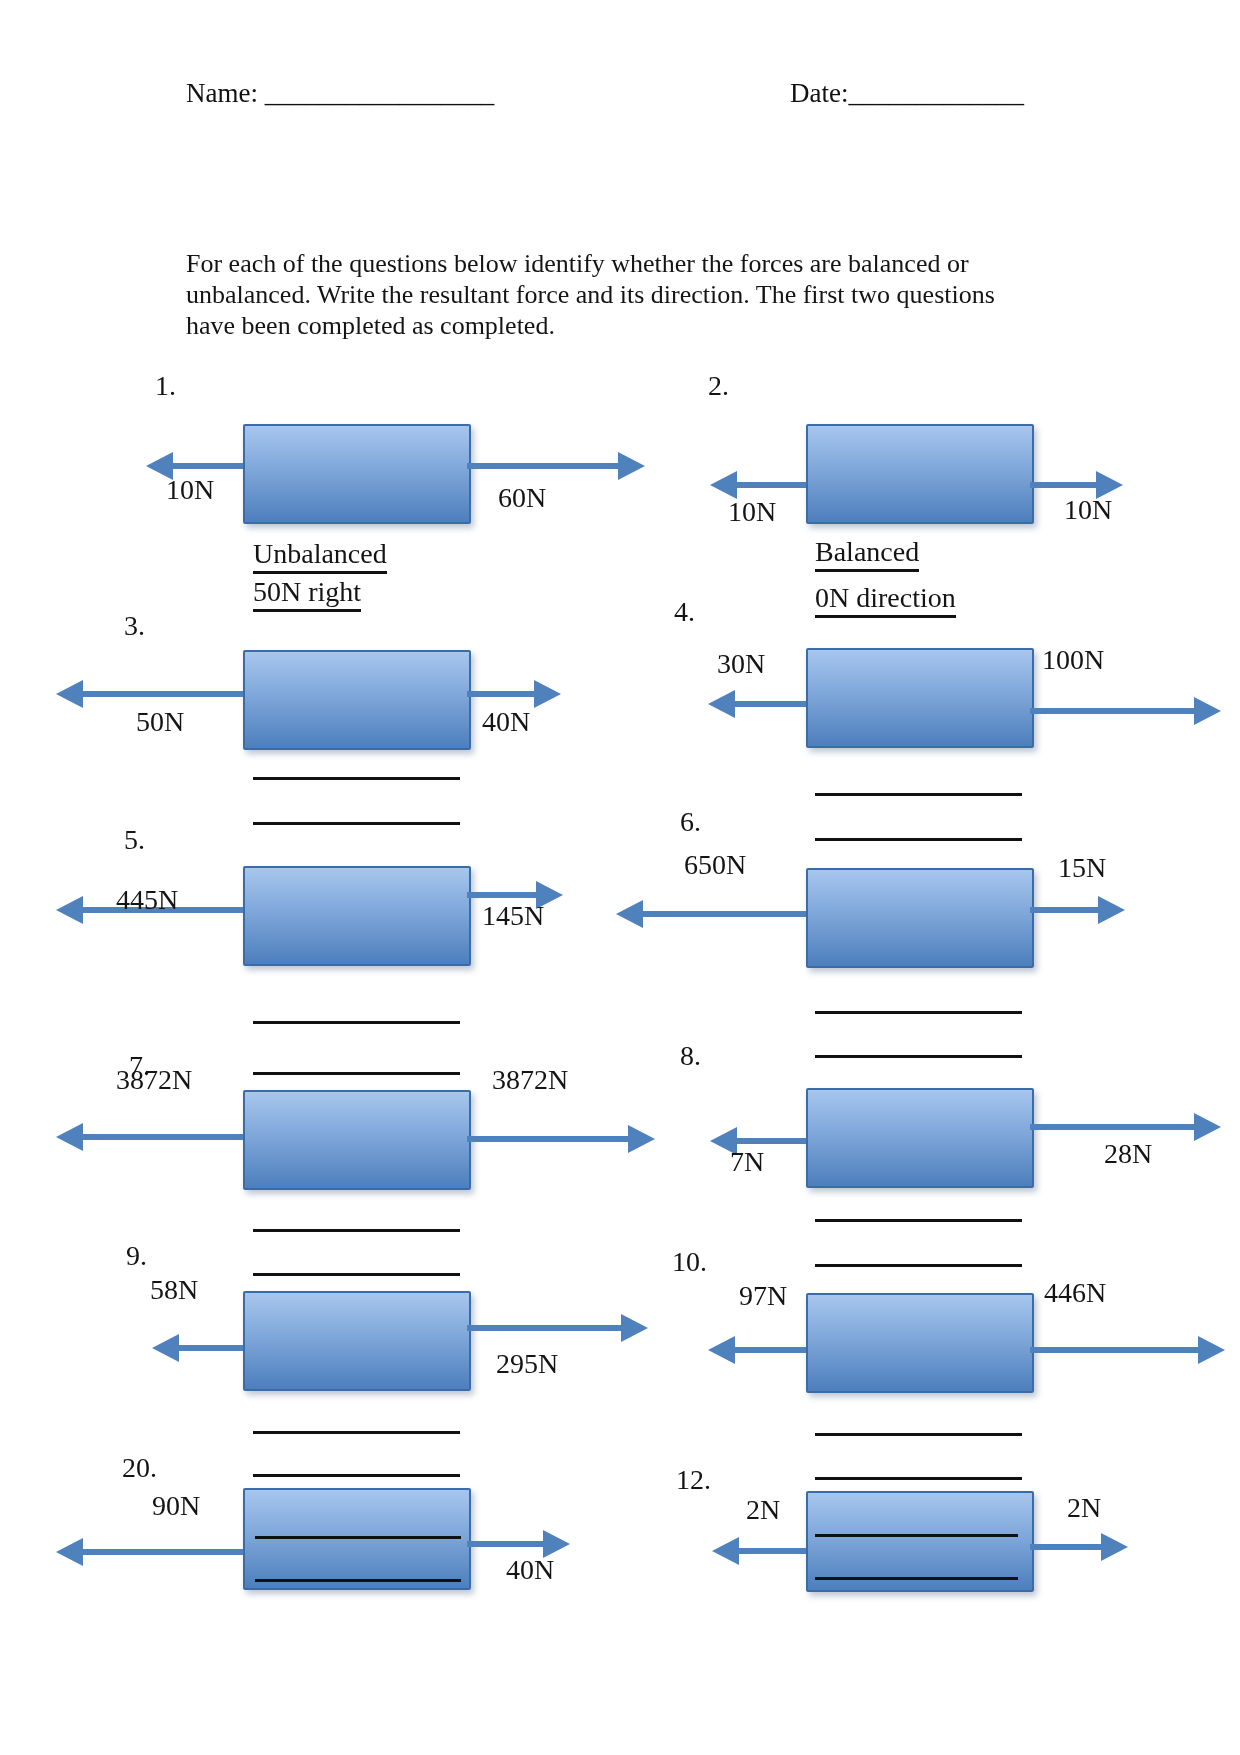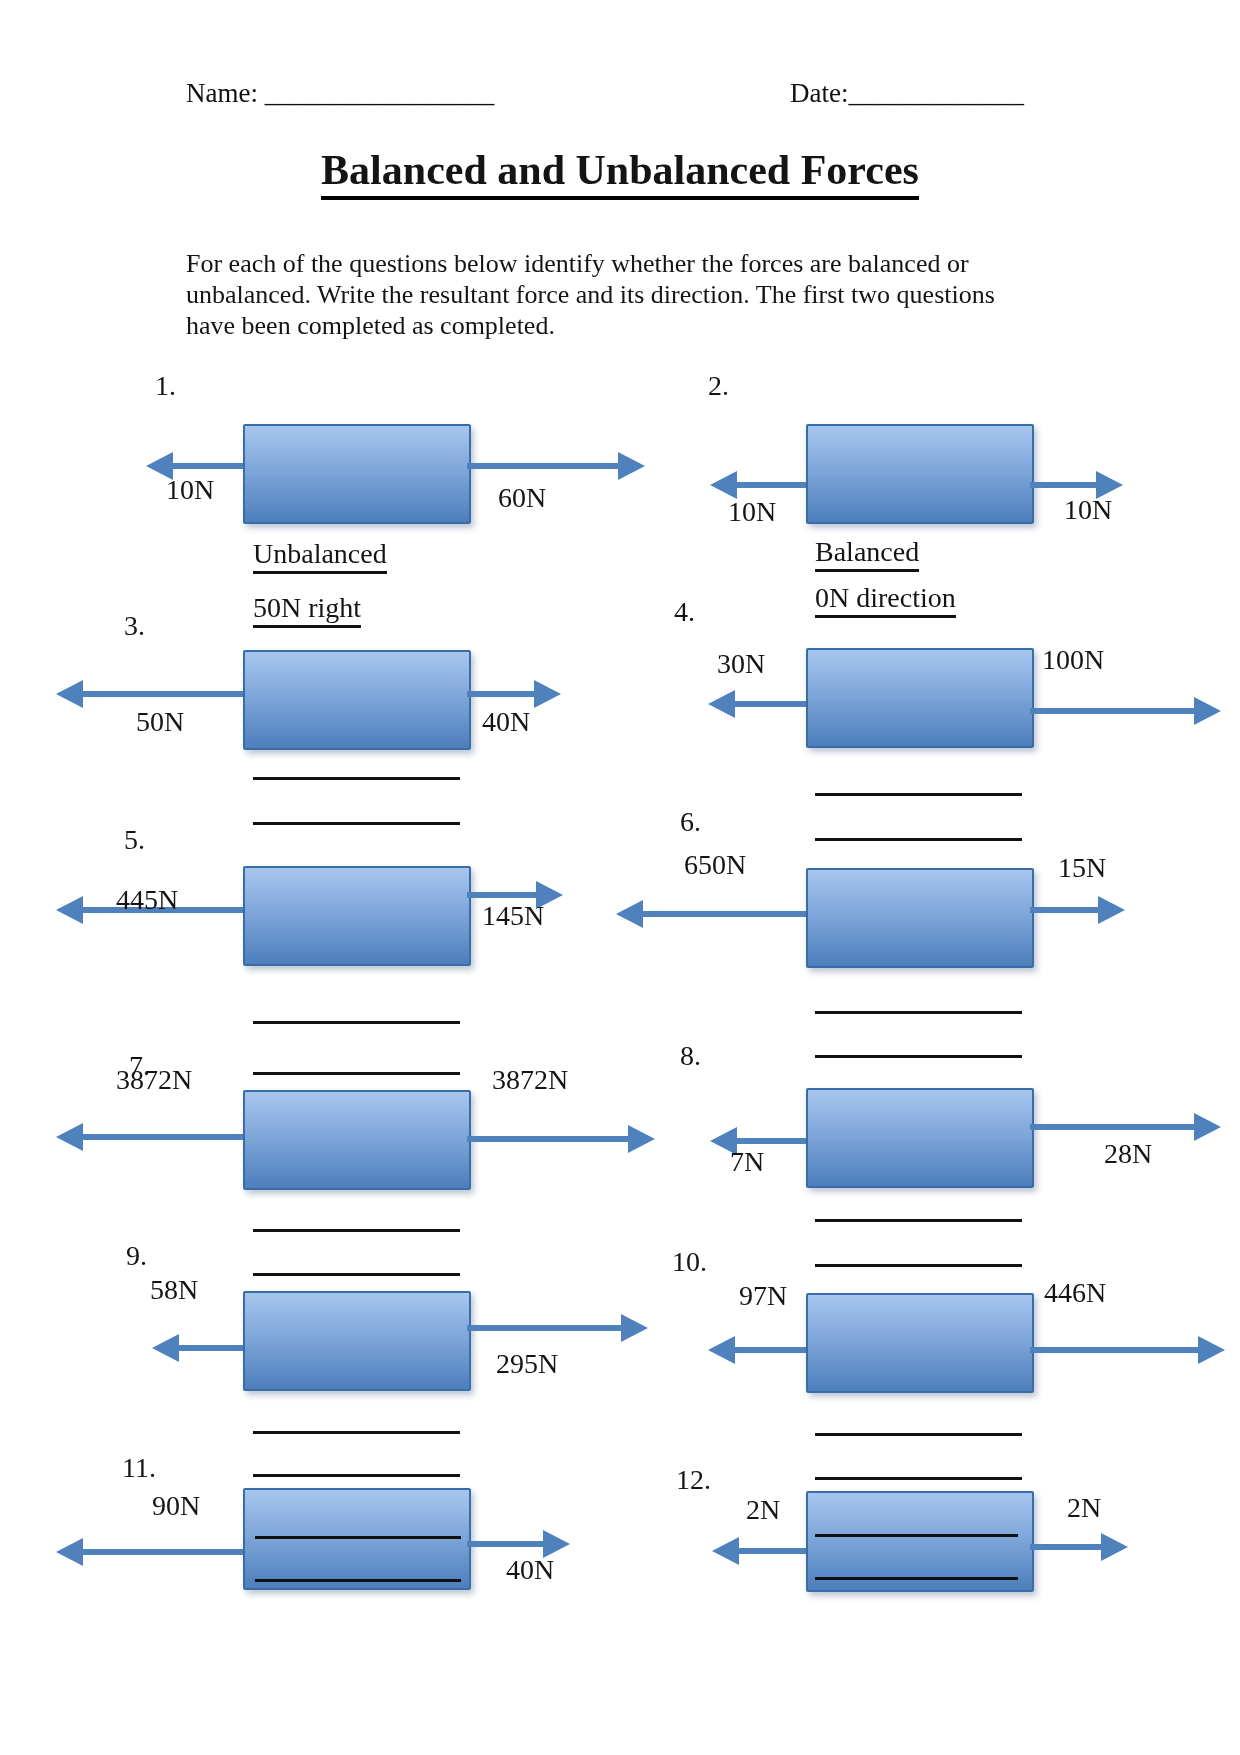--- a/index.html
+++ b/index.html
@@ -27,39 +27,38 @@
   .qnum{position:absolute;white-space:nowrap;font-size:28px;color:#141414;}
 </style>
 </head>
 <body>
 
 <div id="page">
 
   <div class="hdr" style="left:186px;top:78px">Name: _________________</div>
   <div class="hdr" style="left:790px;top:78px">Date:_____________</div>
 
-  <div id="title"><span>Balanced and Unbalanced Forces</span></div>
 
   <div class="instr" style="left:186px;top:248px">For each of the questions below identify whether the forces are balanced or</div>
   <div class="instr" style="left:186px;top:279px">unbalanced. Write the resultant force and its direction. The first two questions</div>
   <div class="instr" style="left:186px;top:310px">have been completed as completed.</div>
 
   <div>
     <div class="qnum" style="left:155px;top:370px">1.</div>
     <div class="box" style="left:243px;top:424px"></div>
     <div class="arrow" style="left:173px;top:463px;width:70px">
         <i class="hl"></i>
       </div>
     <div class="arrow" style="left:467px;top:463px;width:151px">
         <i class="hr"></i>
       </div>
     <div class="txt" style="left:166px;top:474px">10N</div>
     <div class="txt" style="left:498px;top:482px">60N</div>
     <div class="ans" style="left:253px;top:538px">Unbalanced</div>
-    <div class="ans" style="left:253px;top:592px">50N right</div>
+    <div class="ans" style="left:253px;top:576px">50N right</div>
   </div>
 
   <div>
     <div class="qnum" style="left:708px;top:370px">2.</div>
     <div class="box" style="left:806px;top:424px"></div>
     <div class="arrow" style="left:737px;top:482px;width:69px">
         <i class="hl"></i>
       </div>
     <div class="arrow" style="left:1030px;top:482px;width:66px">
         <i class="hr"></i>
@@ -184,21 +183,21 @@
     <div class="arrow" style="left:1030px;top:1347px;width:168px">
         <i class="hr"></i>
       </div>
     <div class="txt" style="left:739px;top:1280px">97N</div>
     <div class="txt" style="left:1044px;top:1277px">446N</div>
     <div class="bl" style="left:815px;top:1433px"></div>
     <div class="bl" style="left:815px;top:1477px"></div>
   </div>
 
   <div>
-    <div class="qnum" style="left:122px;top:1452px">11.</div>
+    <div class="qnum" style="left:122px;top:1452px">20.</div>
     <div class="box" style="left:243px;top:1488px;height:98px"></div>
     <div class="arrow" style="left:83px;top:1549px;width:160px">
         <i class="hl"></i>
       </div>
     <div class="arrow" style="left:467px;top:1541px;width:76px">
         <i class="hr"></i>
       </div>
     <div class="txt" style="left:152px;top:1490px">90N</div>
     <div class="txt" style="left:506px;top:1554px">40N</div>
     <div class="bl" style="left:255px;top:1536px;width:206px"></div>

